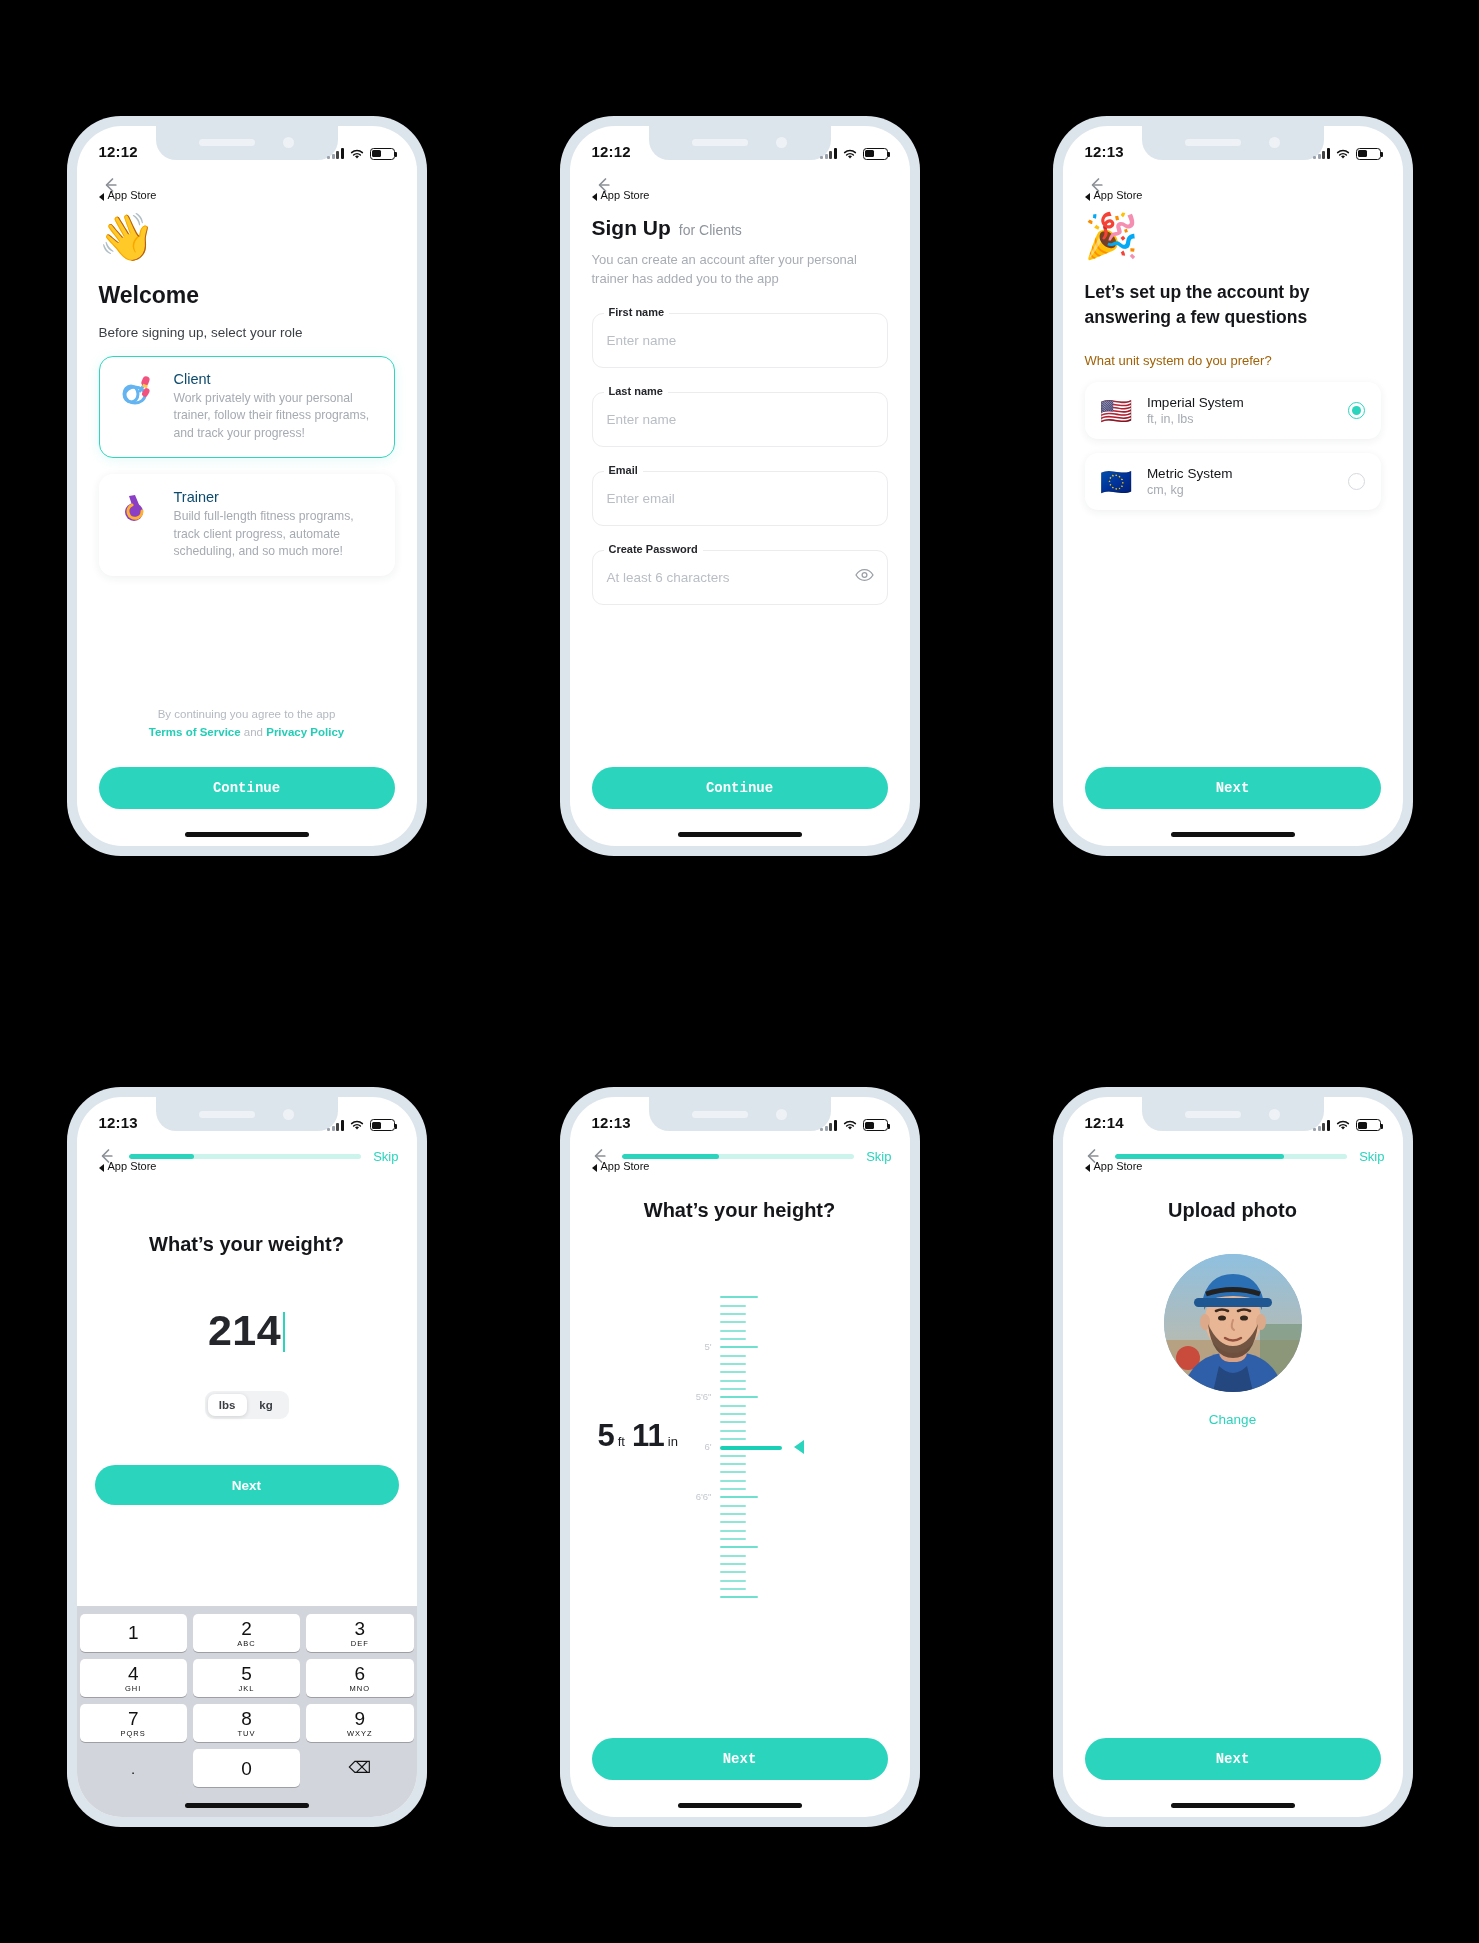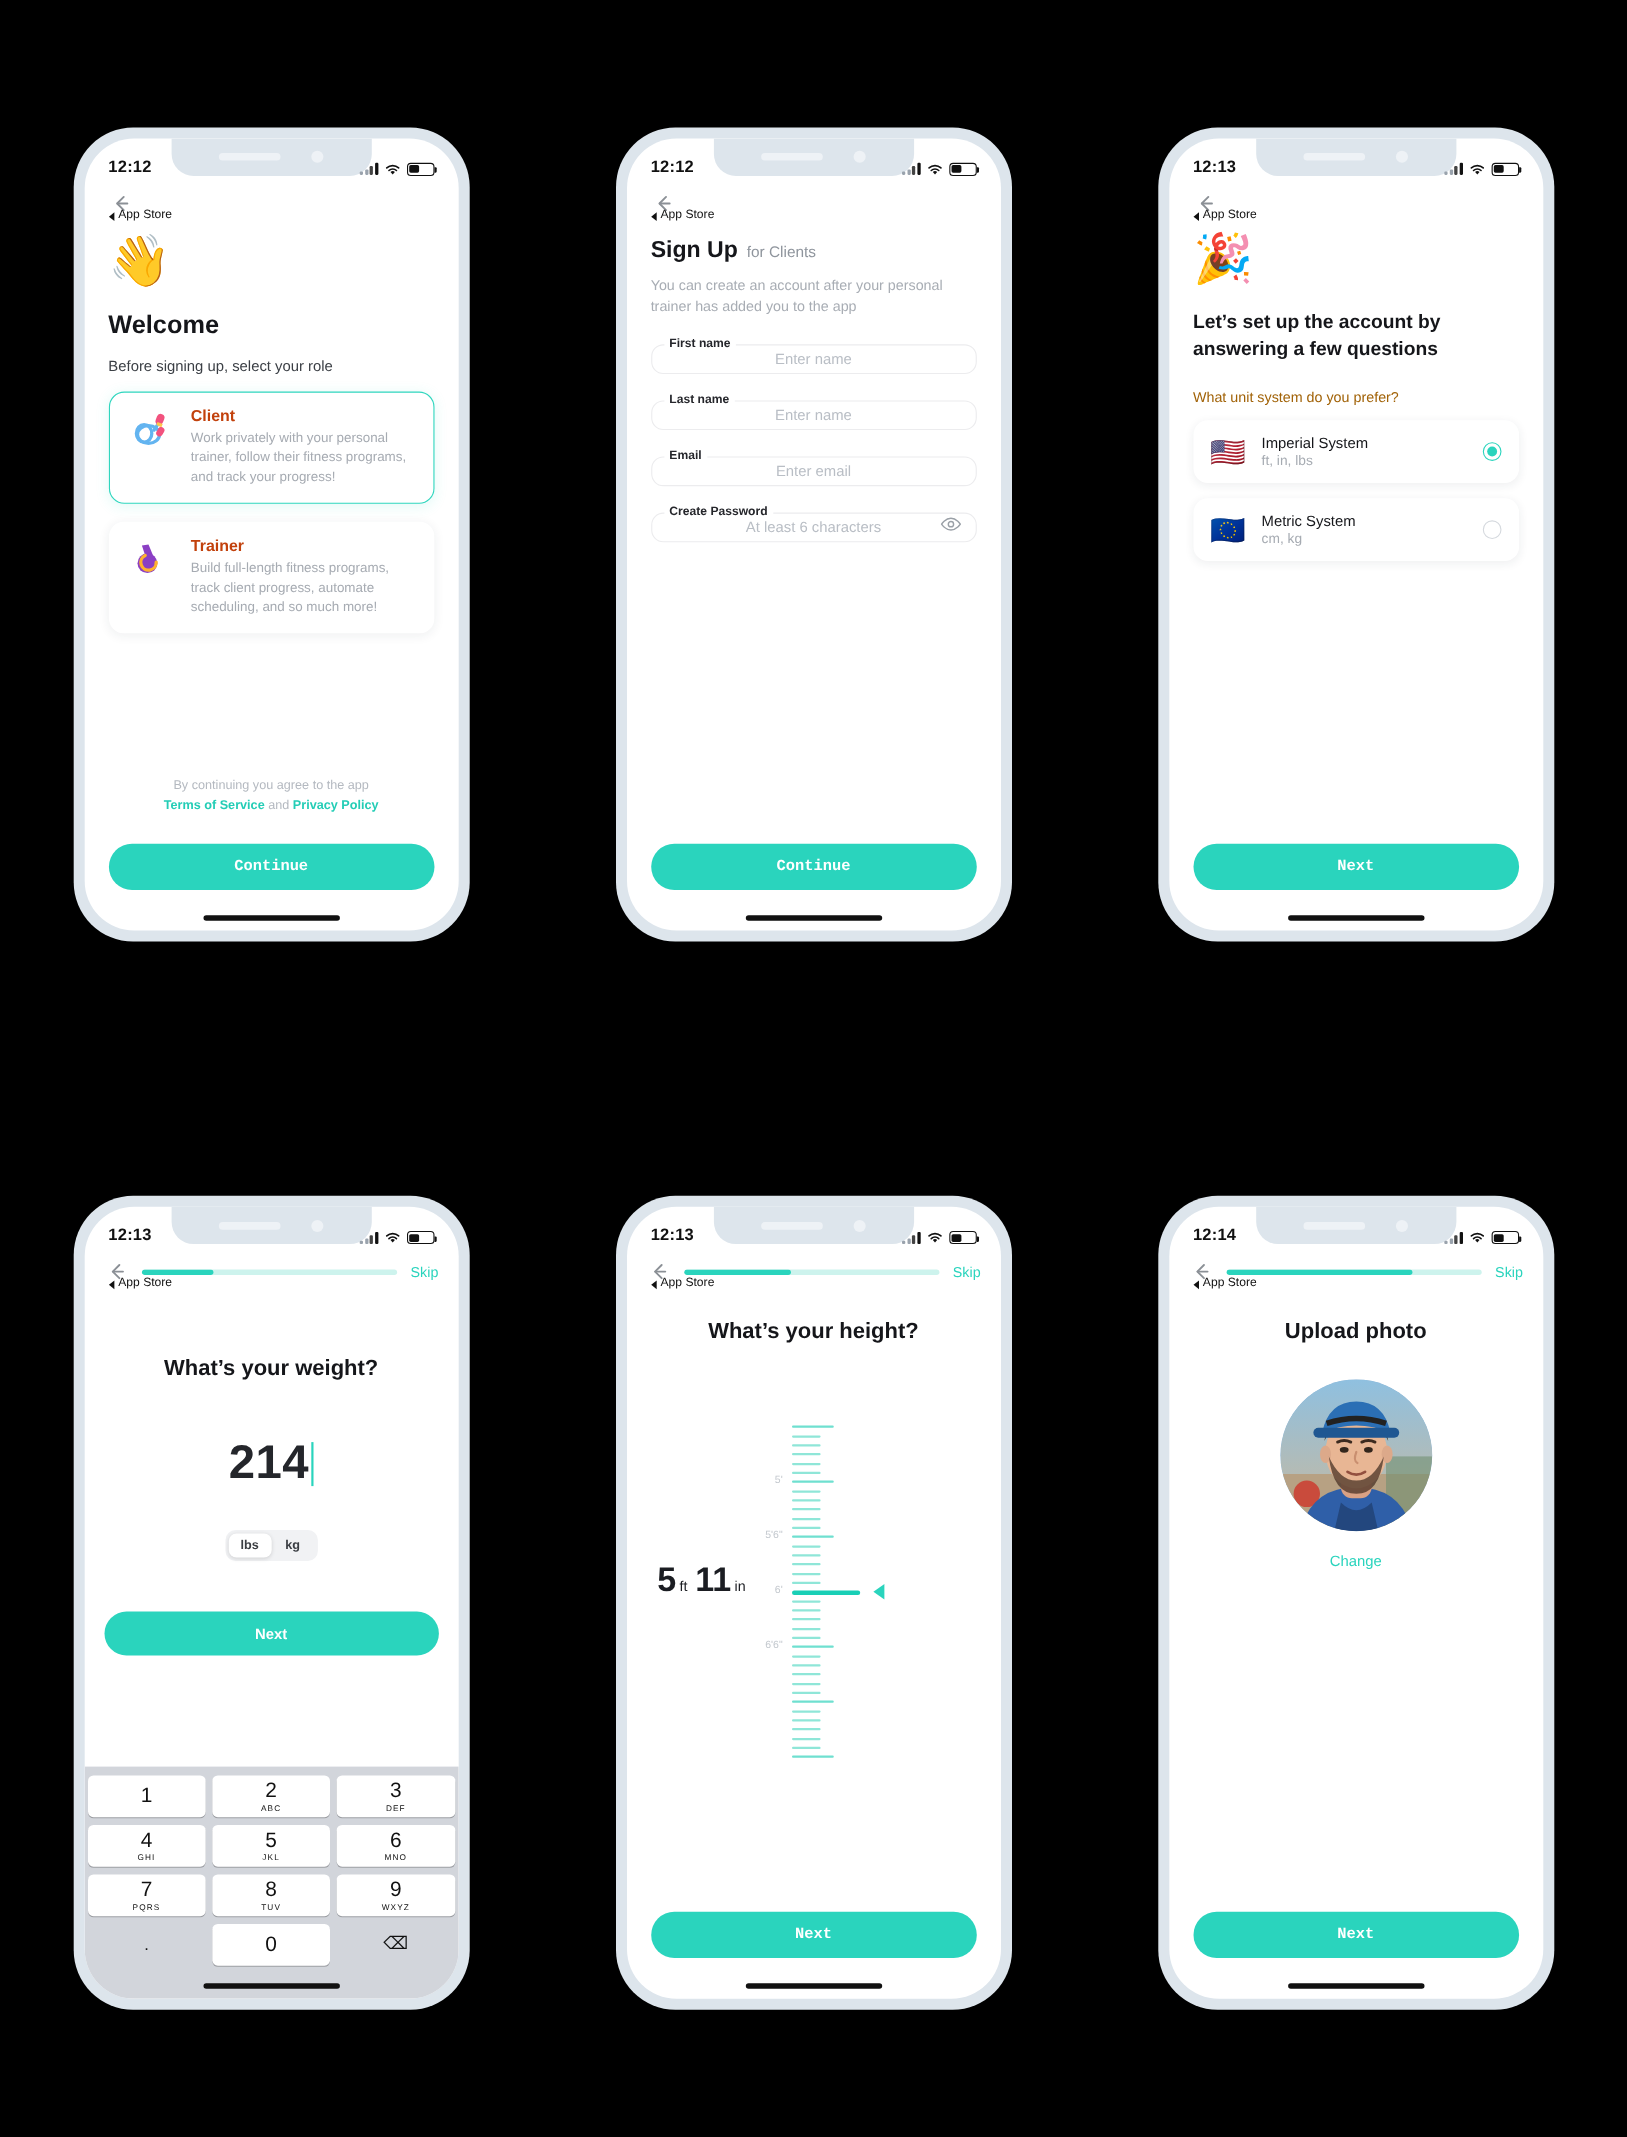--- a/index.html
+++ b/index.html
@@ -85,21 +85,21 @@
   .h-welcome { font-size: 23px; font-weight: bold; color: #15161a; margin-top: 22px; }
   .sub-role { font-size: 13.5px; color: #3b3f45; margin-top: 16px; }
   .role-card {
     margin-top: 16px; border-radius: 14px; background: #fff;
     padding: 14px 16px; display: flex; gap: 14px;
     border: 1.6px solid transparent;
     box-shadow: 0 2px 10px rgba(30,40,60,0.07);
   }
   .role-card.sel { border-color: #2fd6be; box-shadow: 0 2px 12px rgba(47,214,190,0.13); }
   .role-ico { width: 44px; flex: 0 0 44px; display:flex;align-items:flex-start;justify-content:center; }
-  .role-title { font-size: 14.5px; color: #c2410c; font-weight: 700; }
+  .role-title { font-size: 14.5px; color: #0c4a6e; font-weight: 400; }
   .role-desc { font-size: 12.2px; color: #a6abb2; line-height: 1.45; margin-top: 3px; }
   .terms {
     position: absolute; bottom: 104px; left: 0; right: 0; text-align: center;
     font-size: 11.5px; color: #b4b9c0; line-height: 1.6;
   }
   .terms a { color: #24cdb6; font-weight: bold; text-decoration: none; }
   .cta {
     position: absolute; bottom: 37px; left: 22px; right: 22px;
     height: 42px; background: #2ad4bd; border-radius: 21px; border: none;
     color: #fff; font-size: 14px; font-weight: bold;
@@ -107,22 +107,22 @@
     font-family: Liberation Mono, monospace;
   }
 
   
   .signup-h { margin-top: 20px; display: flex; align-items: baseline; gap: 8px; }
   .signup-h .b { font-size: 21px; font-weight: bold; color: #15161a; }
   .signup-h .g { font-size: 14px; color: #8f959d; }
   .signup-desc { font-size: 13px; color: #a8adb4; line-height: 1.5; margin-top: 10px; }
   .field { position: relative; margin-top: 24px; }
   .field .box {
-    border: 1.4px solid #ececee; border-radius: 11px; height: 27px;
-    display: flex; align-items: center; padding: 0 14px; background: #fff; justify-content: center;
+    border: 1.4px solid #ececee; border-radius: 11px; height: 55px;
+    display: flex; align-items: center; padding: 0 14px; background: #fff;
   }
   .field .lbl {
     position: absolute; top: -7px; left: 12px; background: #fff; padding: 0 5px;
     font-size: 11px; font-weight: bold; color: #25262b;
   }
   .field .ph { font-size: 13.5px; color: #b9bec5; }
   .eye { position: absolute; right: 14px; top: 50%; transform: translateY(-50%); cursor: pointer; }
 
   
   .party { font-size: 44px; line-height: 1; margin-top: 18px; }

